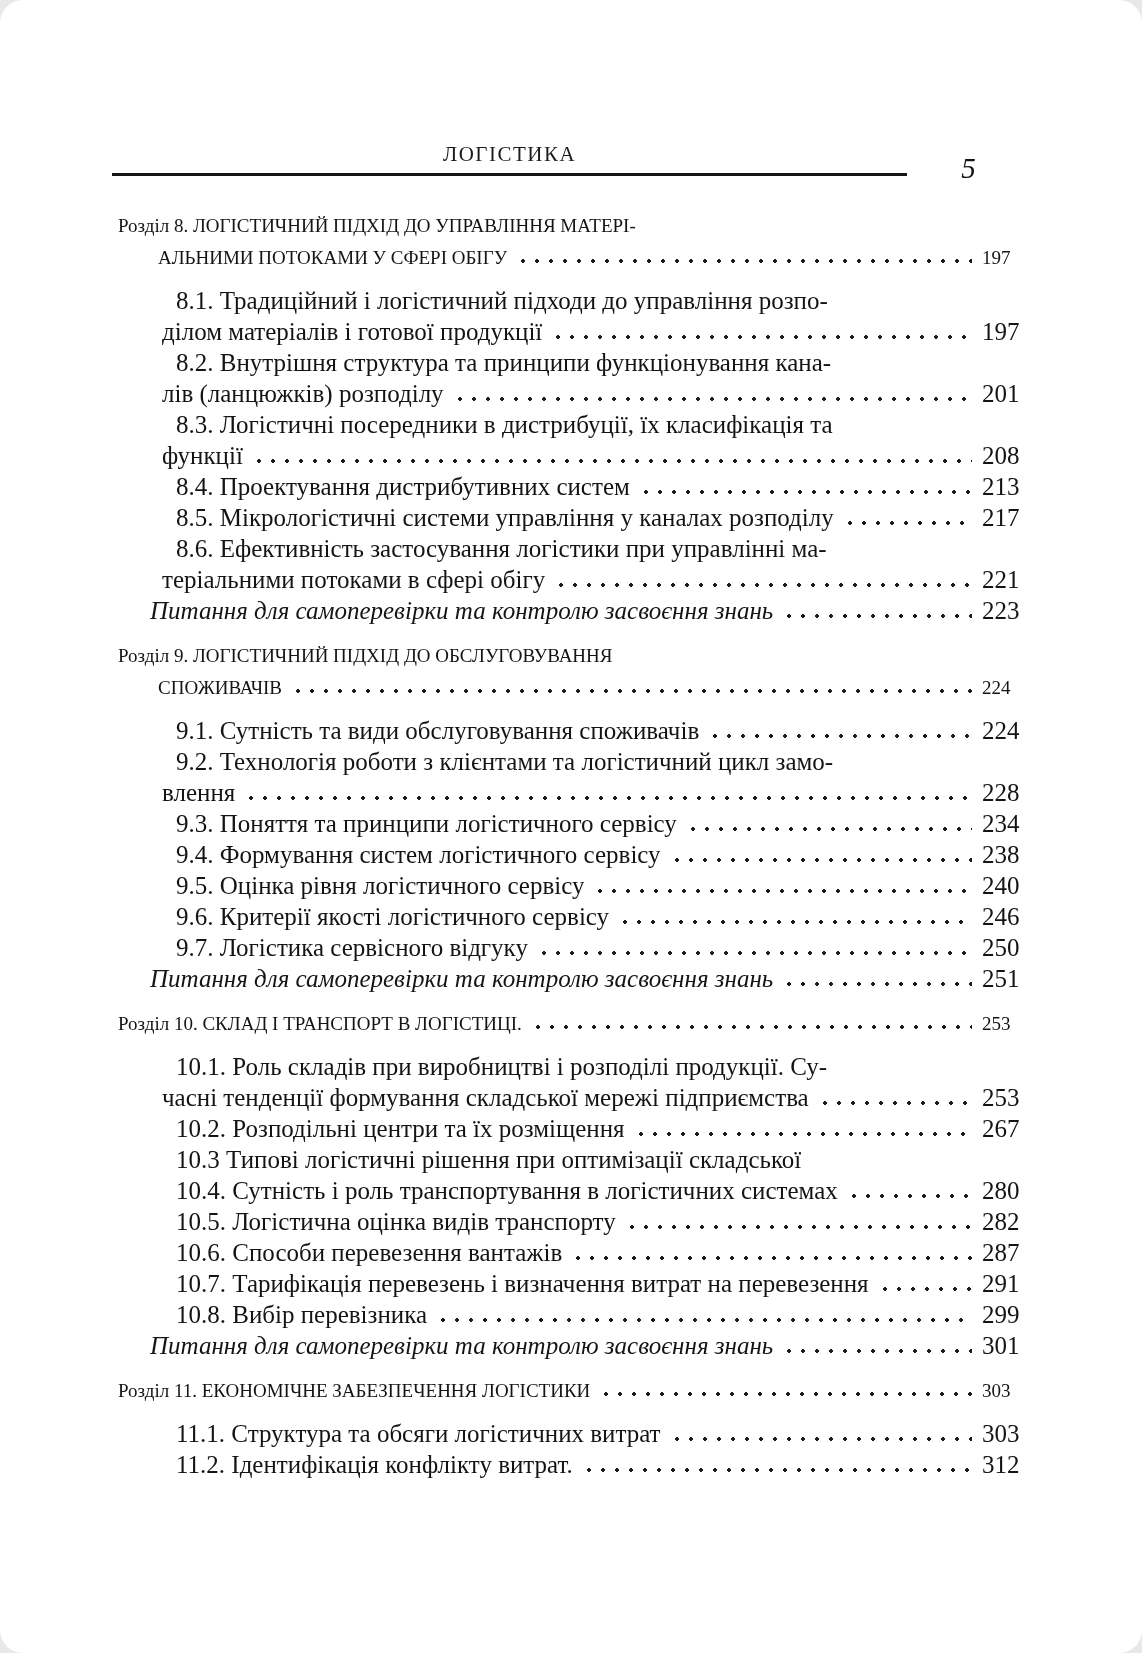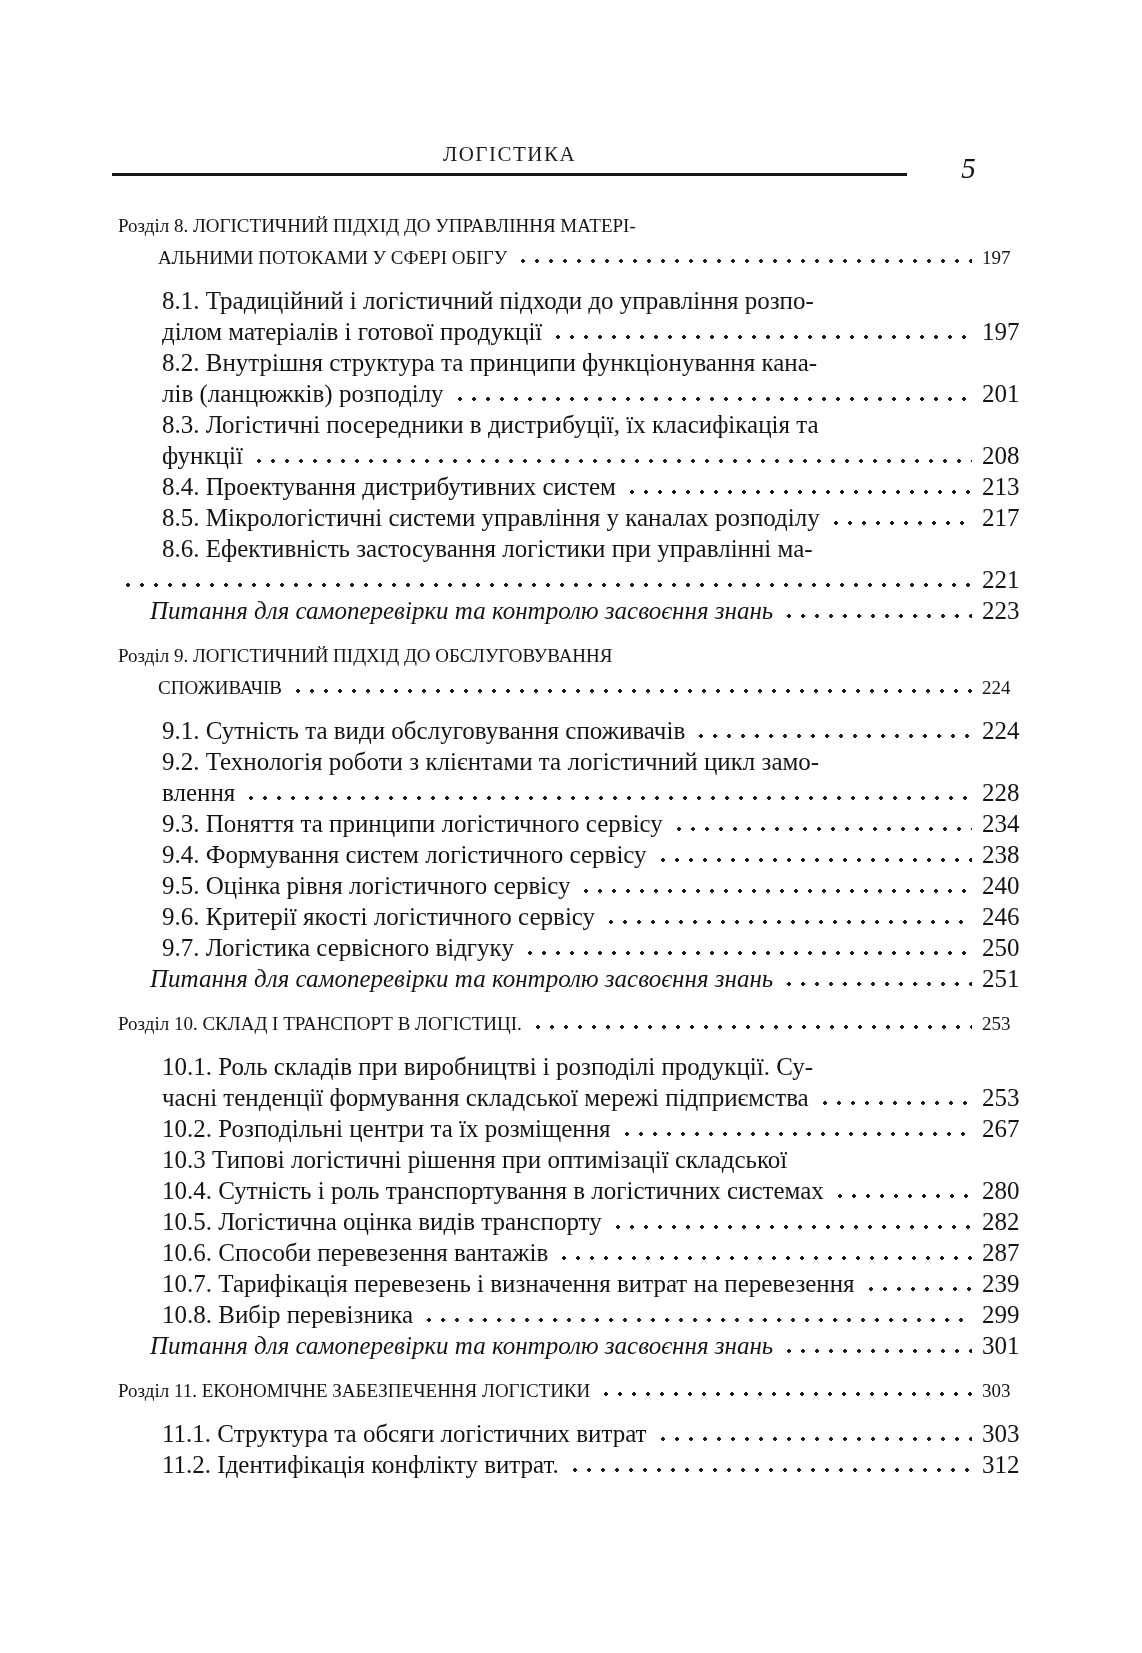--- a/index.html
+++ b/index.html
@@ -7,20 +7,21 @@
     position: relative;
     width: 1142px;
     height: 1653px;
     margin: 0 auto;
     background: #ffffff;
     color: #141414;
     font-family: "Liberation Serif", "DejaVu Serif", serif;
     box-sizing: border-box;
     padding: 142px 112px 0 112px;
     overflow: hidden;
+    border-radius: 23px;
   }
 
   
   .hdr { display: flex; align-items: flex-end; }
   .hdr-main {
     width: 795px;
     text-align: center;
     border-bottom: 3px solid #161616;
     padding-bottom: 6px;
     box-sizing: border-box;
@@ -50,21 +51,21 @@
     font-size: 25px;
     white-space: nowrap;
   }
   .chapter-heading .row { font-size: 19px; line-height: 32px; }
   .chapter-heading { margin-bottom: 11px; }
   .chapter + .chapter .chapter-heading { margin-top: 14px; }
 
   
   .ch-l1   .txt { margin-left: 6px; }
   .ch-cont .txt { margin-left: 46px; }
-  .sub-l1  .txt { margin-left: 50px; }
+  .sub-l1  .txt { margin-left: 64px; }
   .sub-cont .txt { margin-left: 50px; }
   .quest   .txt { margin-left: 38px; font-style: italic; }
 
   .txt { flex: 0 1 auto; overflow: hidden; }
 
   .leader {
     flex: 1 1 22px;
     min-width: 22px;
     height: 6px;
     margin: 0 10px 0 9px;
@@ -135,20 +136,21 @@
         </div>
         <div class="row sub-l1">
           <span class="txt">8.5. Мікрологістичні системи управління у каналах розподілу</span>
           <div class="leader"></div>
           <span class="pg">217</span>
         </div>
         <div class="row sub-l1">
           <span class="txt">8.6. Ефективність застосування логістики при управлінні ма-</span>
         </div>
         <div class="row sub-cont">
+          <span class="txt">теріальними потоками в сфері обігу</span>
           <div class="leader"></div>
           <span class="pg">221</span>
         </div>
         <div class="row quest">
           <span class="txt">Питання для самоперевірки  та контролю засвоєння знань</span>
           <div class="leader"></div>
           <span class="pg">223</span>
         </div>
       </div>
       <div class="chapter">
@@ -241,21 +243,21 @@
           <span class="pg">282</span>
         </div>
         <div class="row sub-l1">
           <span class="txt">10.6. Способи перевезення вантажів</span>
           <div class="leader"></div>
           <span class="pg">287</span>
         </div>
         <div class="row sub-l1">
           <span class="txt">10.7. Тарифікація перевезень і визначення витрат на перевезення</span>
           <div class="leader"></div>
-          <span class="pg">239</span>
+          <span class="pg">291</span>
         </div>
         <div class="row sub-l1">
           <span class="txt">10.8. Вибір перевізника</span>
           <div class="leader"></div>
           <span class="pg">299</span>
         </div>
         <div class="row quest">
           <span class="txt">Питання для самоперевірки  та контролю засвоєння знань</span>
           <div class="leader"></div>
           <span class="pg">301</span>

